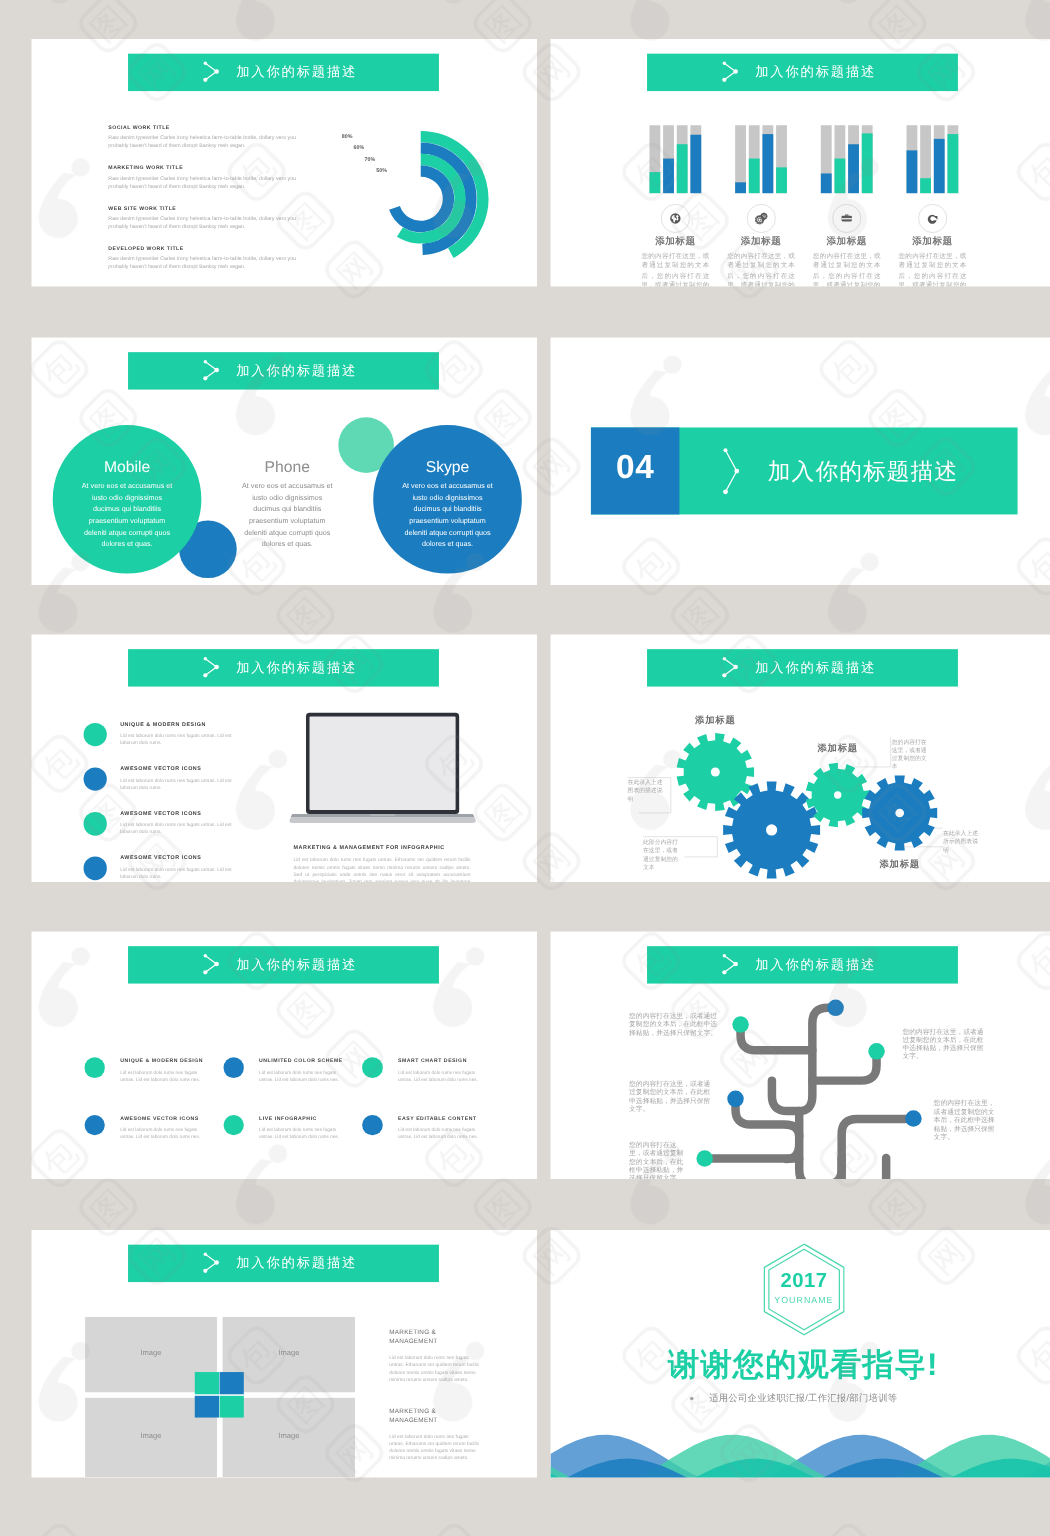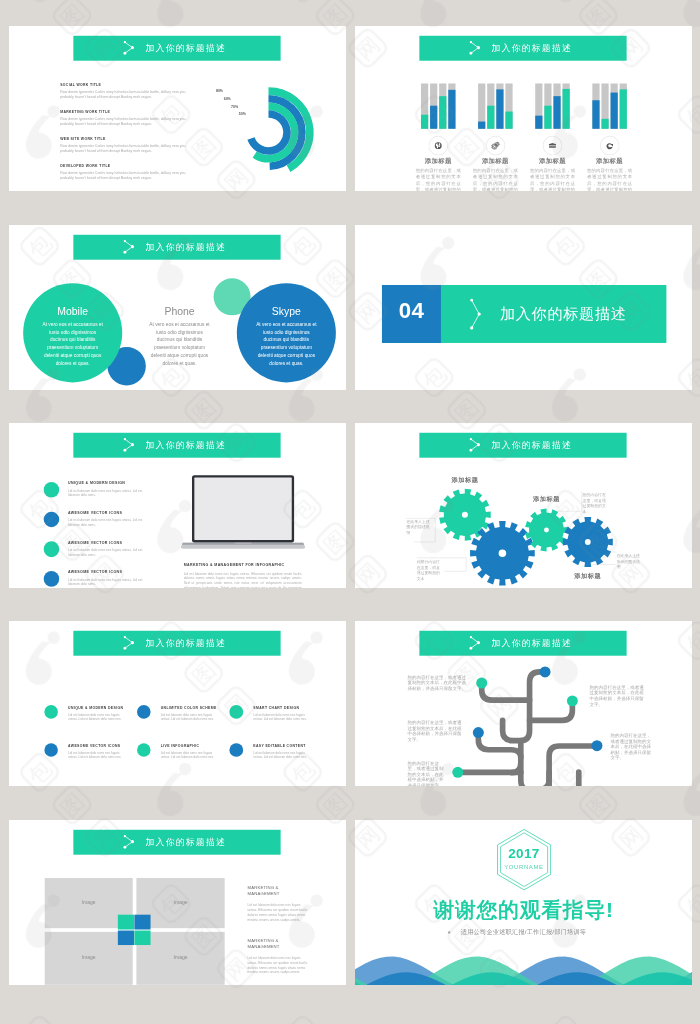--- a/index.html
+++ b/index.html
@@ -1,19 +1,19 @@
 <!DOCTYPE html>
 <html><head>
 <meta charset="utf-8">
 <style>
   html,body{margin:0;padding:0;}
   body{width:700px;height:1024px;background:#dcd8d4;overflow:hidden;
        font-family:"Liberation Sans",sans-serif;}
   #stage{position:relative;width:700px;height:1024px;overflow:hidden;background:#dcd8d4;}
-  .slide{position:absolute;width:337px;height:165px;background:#fff;overflow:hidden;}
+  .slide{position:absolute;width:337px;height:165px;background:#fff;overflow:hidden;margin-left:12px;}
   .inner{position:absolute;left:0;top:0;width:1000px;height:562px;
          transform:scale(0.337);transform-origin:0 0;}
   
   .tbar{position:absolute;left:191px;top:29.4px;width:615px;height:73.6px;background:#1ccfa4;}
   .tbar .ttxt{position:absolute;left:214px;top:18px;color:#fff;font-size:26.4px;
               line-height:37px;letter-spacing:3.5px;font-family:"Liberation Sans",sans-serif;}
 </style>
 </head>
 <body>
 

